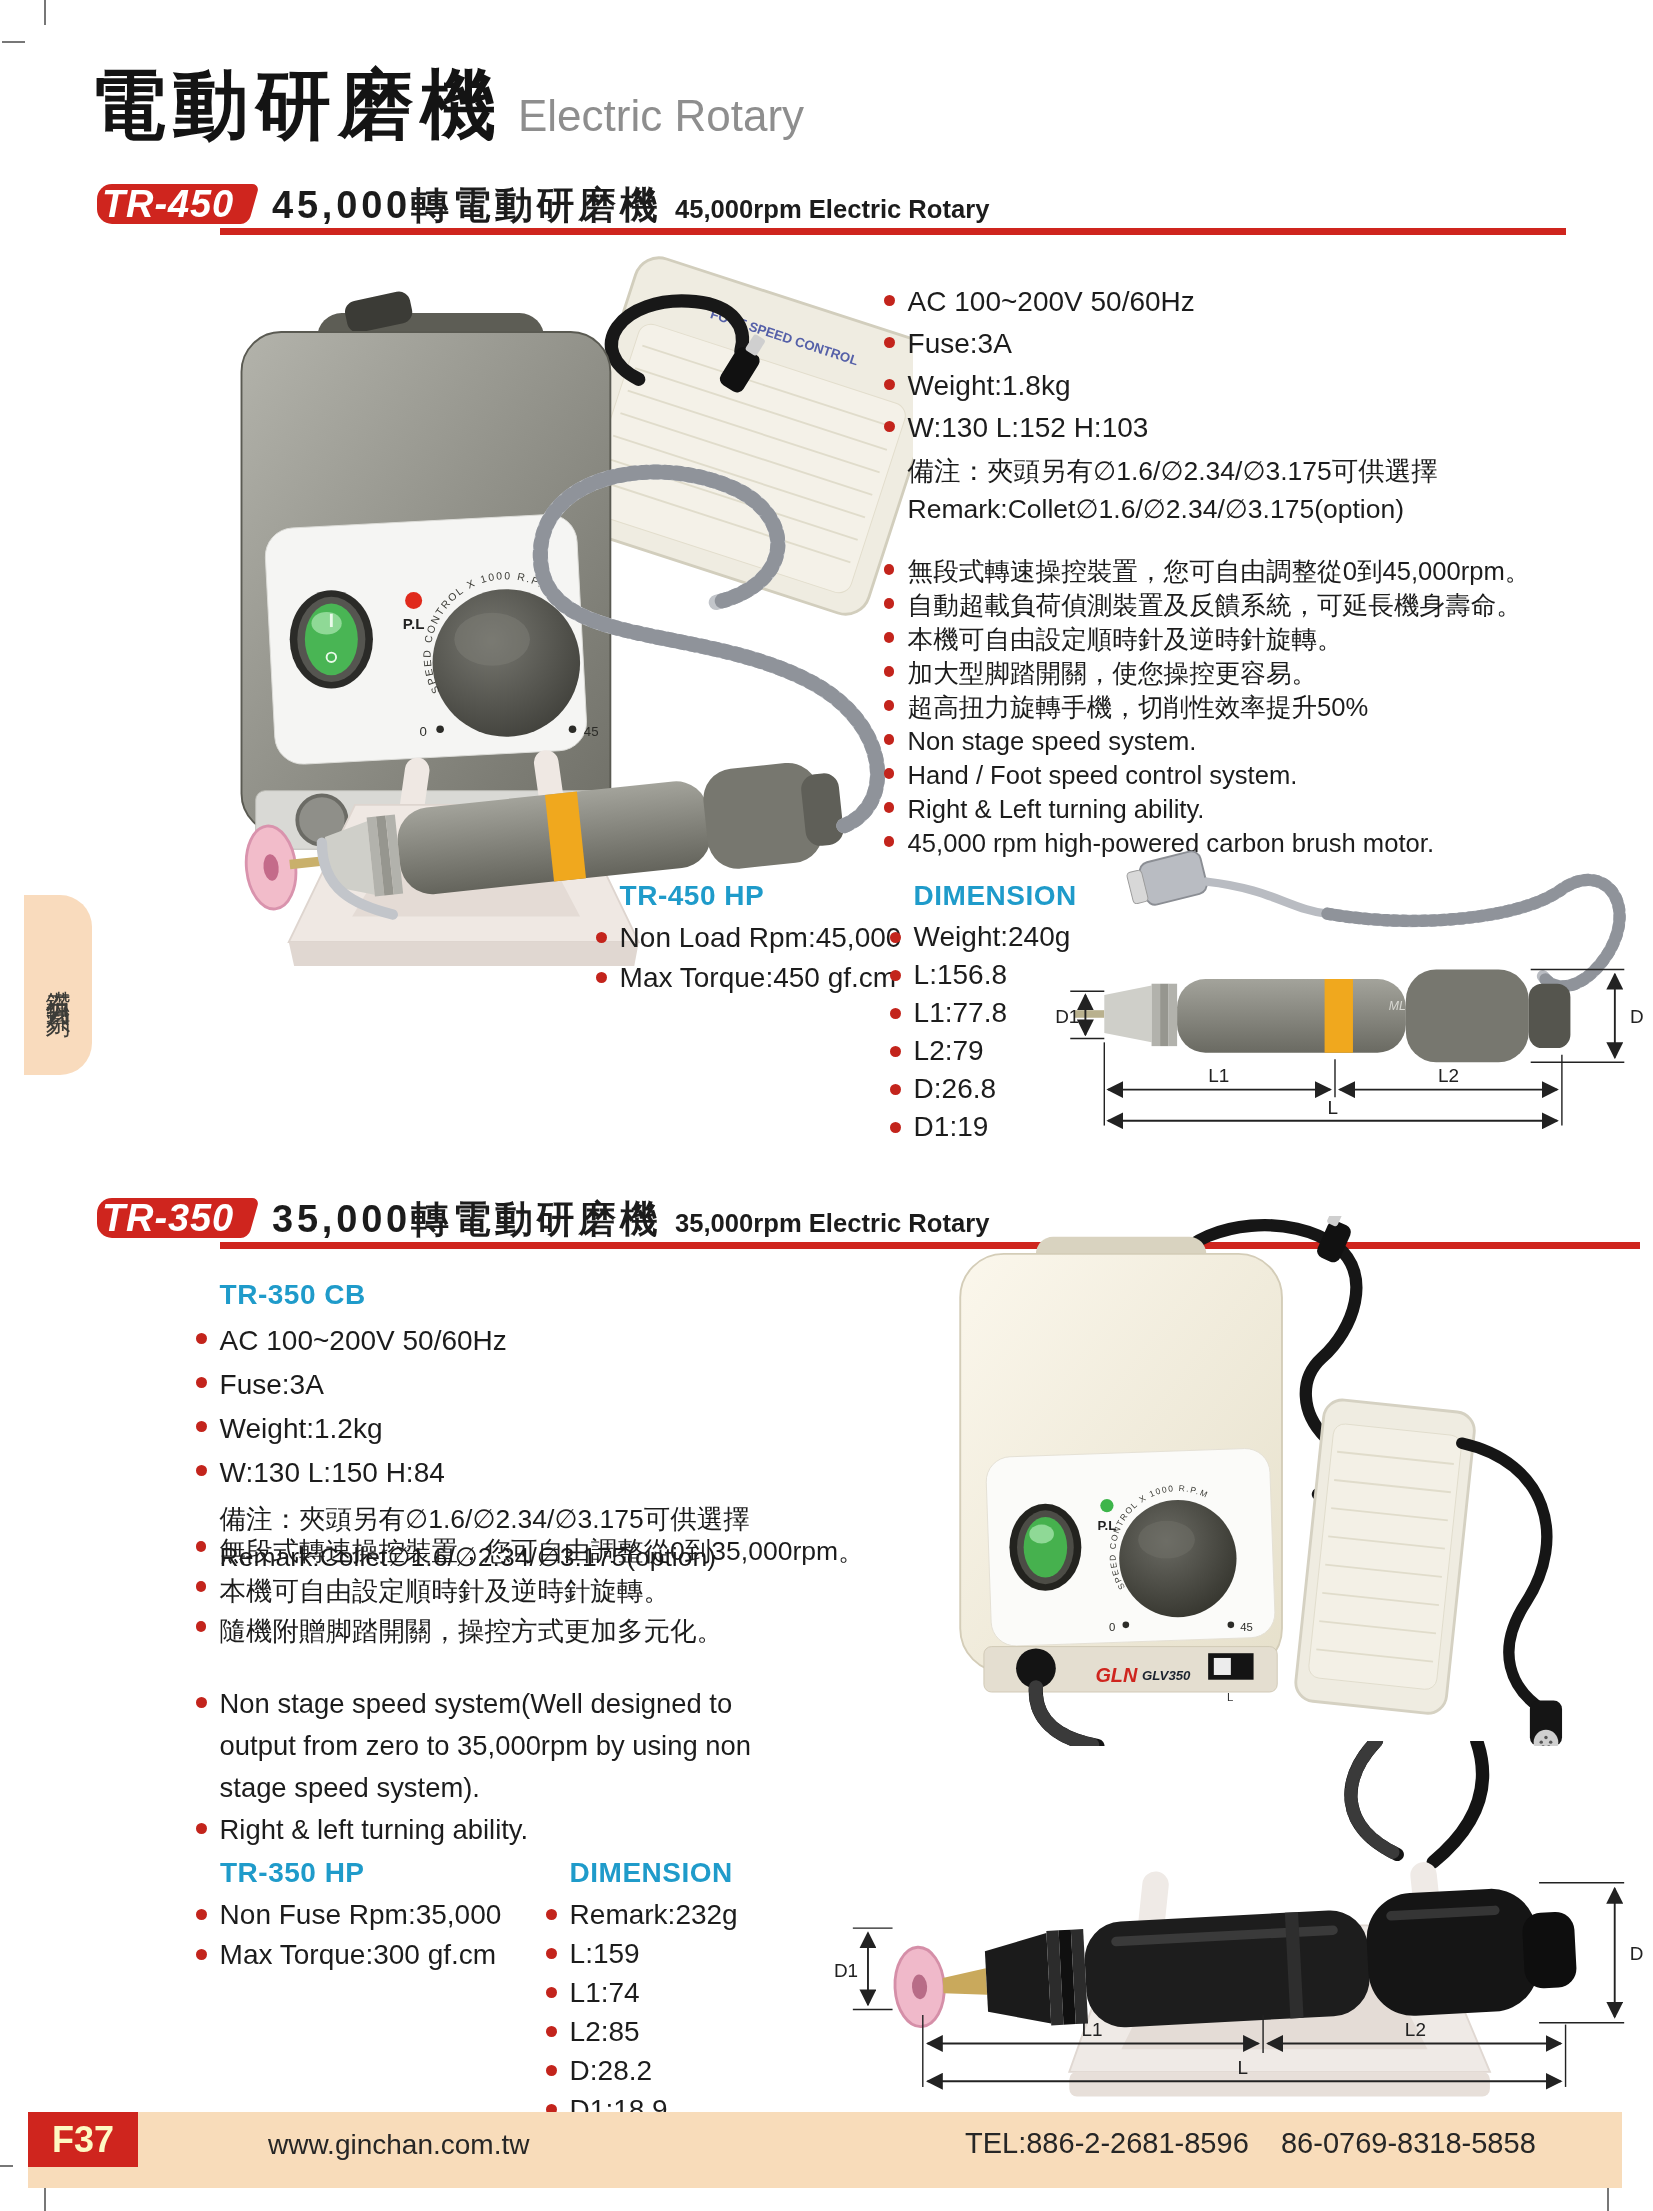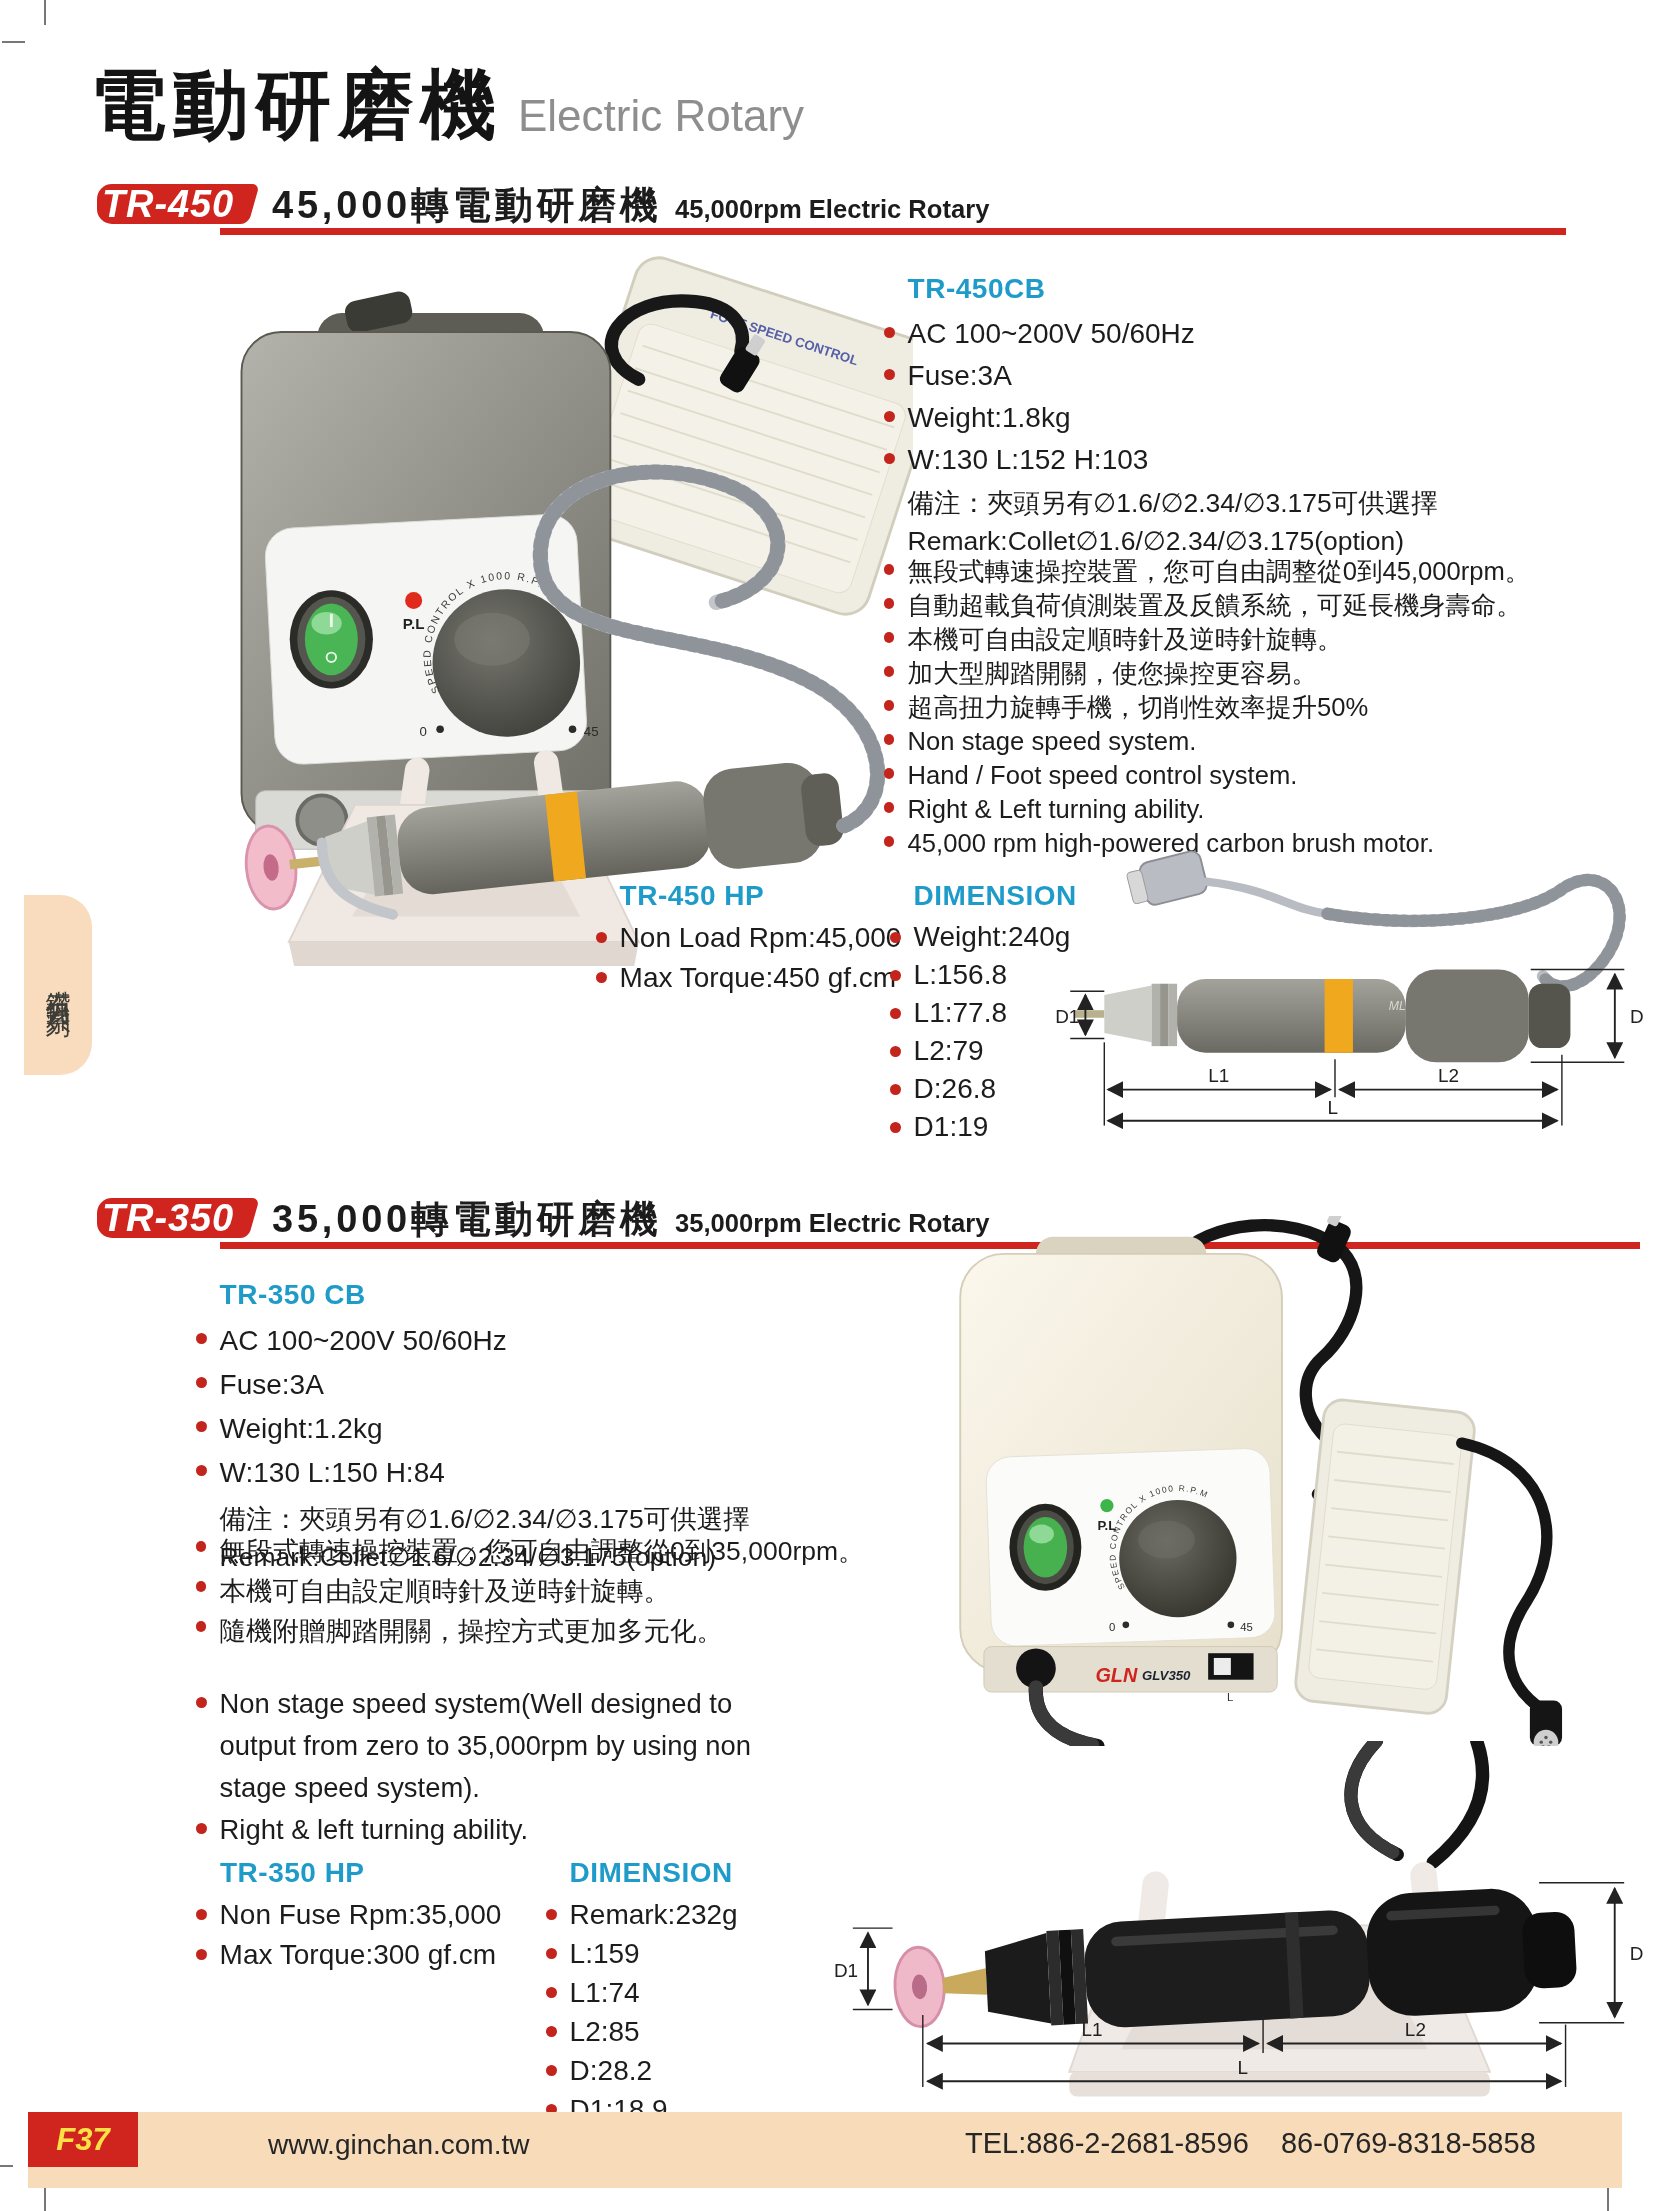--- a/index.html
+++ b/index.html
@@ -42,21 +42,21 @@
   ul.feat2 li::before{top:14px;}
   
   .side-tab{position:absolute;left:24px;top:895px;width:68px;height:180px;background:#f9dbbd;
         border-radius:0 32px 32px 0;display:flex;align-items:center;justify-content:center;}
   .side-tab span{writing-mode:vertical-rl;text-orientation:upright;font-size:24.6px;
         letter-spacing:4.7px;color:#3c3c38;}
   
   .footer-band{position:absolute;left:28px;top:2112px;width:1594px;height:76px;background:var(--peach);}
   .footer-pn{position:absolute;left:28px;top:2112px;width:110px;height:55px;background:var(--red);
         display:flex;align-items:center;justify-content:center;}
-  .footer-pn span{color:#fde047;font-weight:bold;font-size:31px;font-style:italic;}
+  .footer-pn span{color:#fef9c3;font-weight:bold;font-size:36px;}
   .footer-web{position:absolute;left:268px;top:2129px;font-size:28px;color:#262626;}
   .footer-tel{position:absolute;left:965px;top:2127px;font-size:29px;color:#262626;white-space:pre;}
   svg text{font-family:"Liberation Sans","DejaVu Sans",sans-serif;}
 </style>
 </head>
 <body>
 
 <div class="crop" style="left:44px;top:0;width:1.9px;height:24.6px;"></div>
 <div class="crop" style="left:1.9px;top:41px;width:23px;height:1.9px;"></div>
 <div class="crop" style="left:0;top:2165px;width:13.2px;height:1.9px;"></div>
@@ -179,21 +179,20 @@
   </g>
 
   <g fill="none" stroke-linecap="round">
     <path d="M 205 640 C 205 690, 240 706, 280 716" stroke="#c2c5ca" stroke-width="11"></path>
     <path d="M 757 622 C 812 600, 806 512, 718 468 C 600 408, 436 436, 436 336 C 436 250, 560 228, 642 266 C 706 296, 704 366, 622 386" stroke="#c2c5ca" stroke-width="16"></path>
     <path d="M 757 622 C 812 600, 806 512, 718 468 C 600 408, 436 436, 436 336 C 436 250, 560 228, 642 266 C 706 296, 704 366, 622 386" stroke="#8f939a" stroke-width="16" stroke-dasharray="5 7"></path>
   </g>
 </svg>
 
 <div class="abs" style="left:882px;top:273px;width:767px;">
-  <div class="cyan-h" style="margin-left:25.6px;">TR-450CB</div>
   <ul class="blist spec" style="margin-top:7.6px;">
     <li>AC 100~200V 50/60Hz</li>
     <li>Fuse:3A</li>
     <li>Weight:1.8kg</li>
     <li>W:130  L:152  H:103</li>
   </ul>
   <div class="remark" style="margin-top:3.8px;">備注：夾頭另有∅1.6/∅2.34/∅3.175可供選擇</div>
   <div class="remark">Remark:Collet∅1.6/∅2.34/∅3.175(option)</div>
 </div>
 

